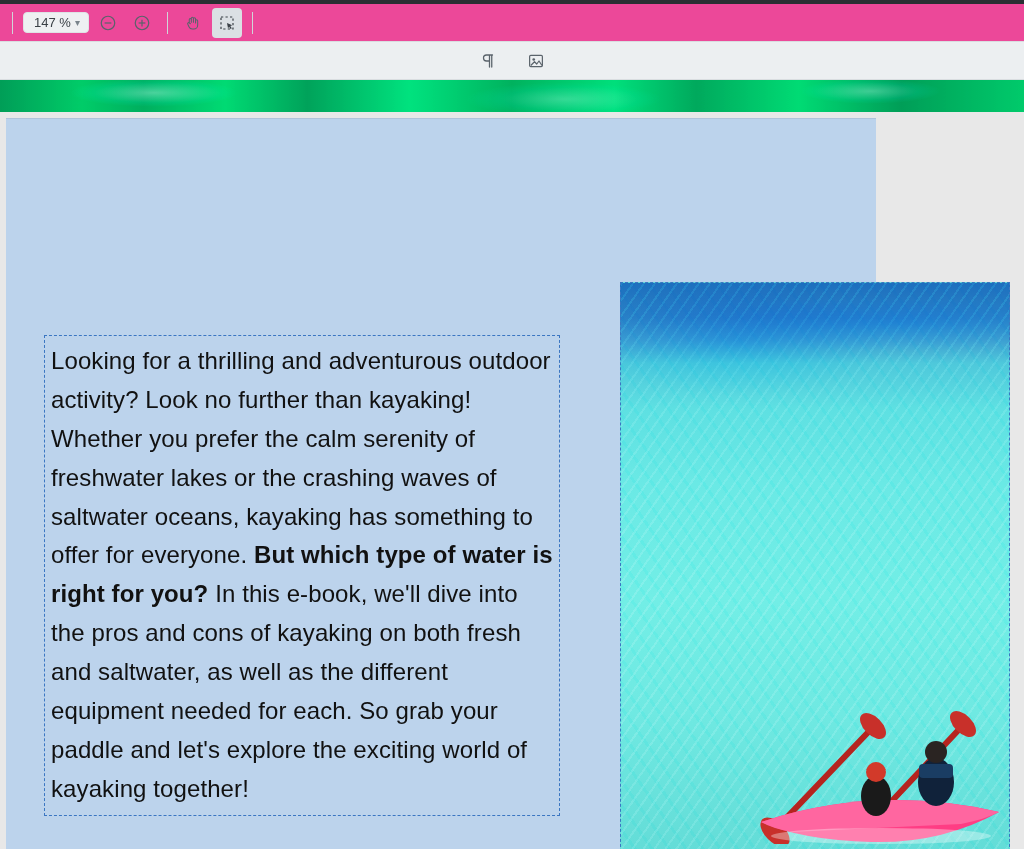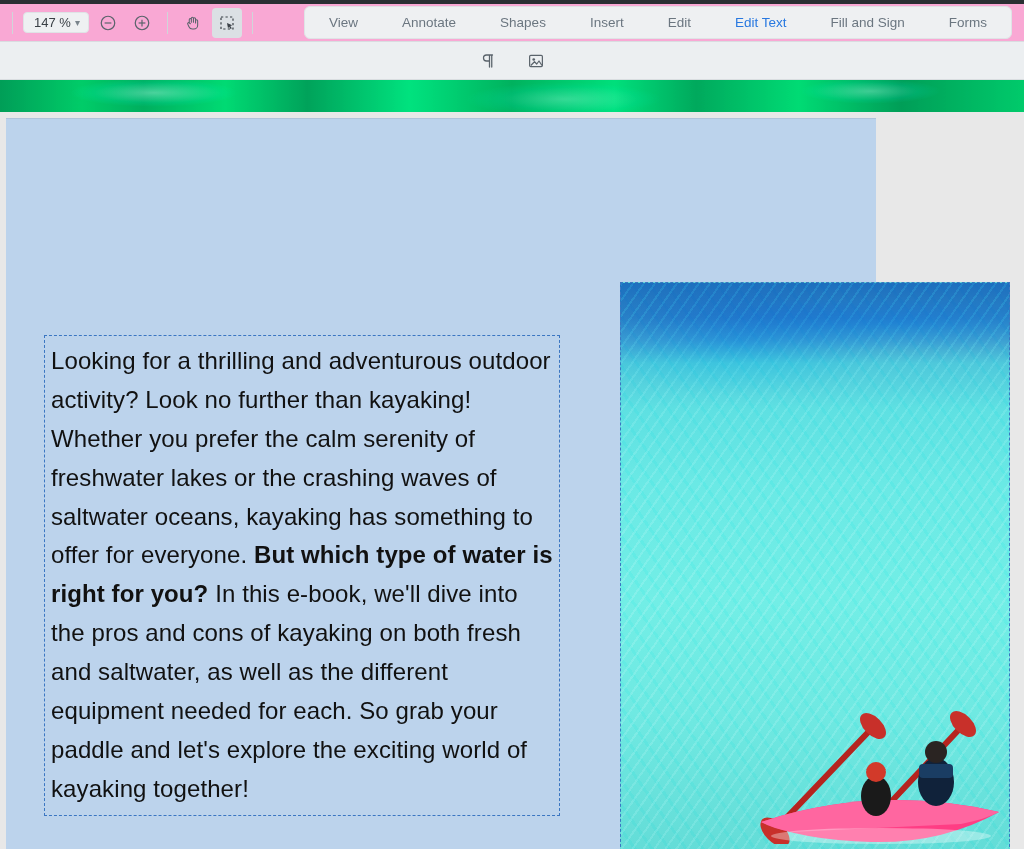--- a/index.html
+++ b/index.html
@@ -6,21 +6,21 @@
   html, body { width: 1024px; height: 849px; overflow: hidden; font-family: "Segoe UI", Arial, sans-serif; background: #e8e8e8; }
 
   
   .chrome-strip { height: 4px; background: #2a2f33; }
 
   
   .toolbar {
     display: flex;
     align-items: center;
     height: 38px;
-    background: #f9a8d4;
+    background: #ec4899;
     border-bottom: 1px solid #d9dde0;
     padding: 0 6px;
     gap: 4px;
   }
   .sep { width: 1px; height: 22px; background: #d0d5d9; margin: 0 6px; }
   .zoom-box {
     display: flex; align-items: center;
     background: #eef0f2;
     border: 1px solid #dfe3e6;
     border-radius: 4px;
@@ -189,30 +189,20 @@
     </svg>
   </div>
   <div class="icon-btn active">
     <svg width="18" height="18" viewBox="0 0 24 24">
       <rect x="4" y="4" width="16" height="16" fill="none" stroke="currentColor" stroke-width="1.6" stroke-dasharray="3 3"></rect>
       <path d="M12 12 l7 3 -2.6 1 2 3 -1.6 1 -2 -3 -1.4 2.4 z" fill="currentColor"></path>
     </svg>
   </div>
   <div class="sep"></div>
 
-  <div class="tabs-group">
-    <div class="tab">View</div>
-    <div class="tab">Annotate</div>
-    <div class="tab">Shapes</div>
-    <div class="tab">Insert</div>
-    <div class="tab">Edit</div>
-    <div class="tab active">Edit Text</div>
-    <div class="tab">Fill and Sign</div>
-    <div class="tab">Forms</div>
-  </div>
 </div>
 
 <div class="subbar">
   <div class="sub-btn">
     <svg width="18" height="18" viewBox="0 0 24 24">
       <path d="M10 4 h8 M14 4 v16 M17 4 v16 M10 4 a4 4 0 0 0 0 8 h4" fill="none" stroke="currentColor" stroke-width="1.7" stroke-linecap="round"></path>
     </svg>
   </div>
   <div class="sub-btn">
     <svg width="18" height="18" viewBox="0 0 24 24">

